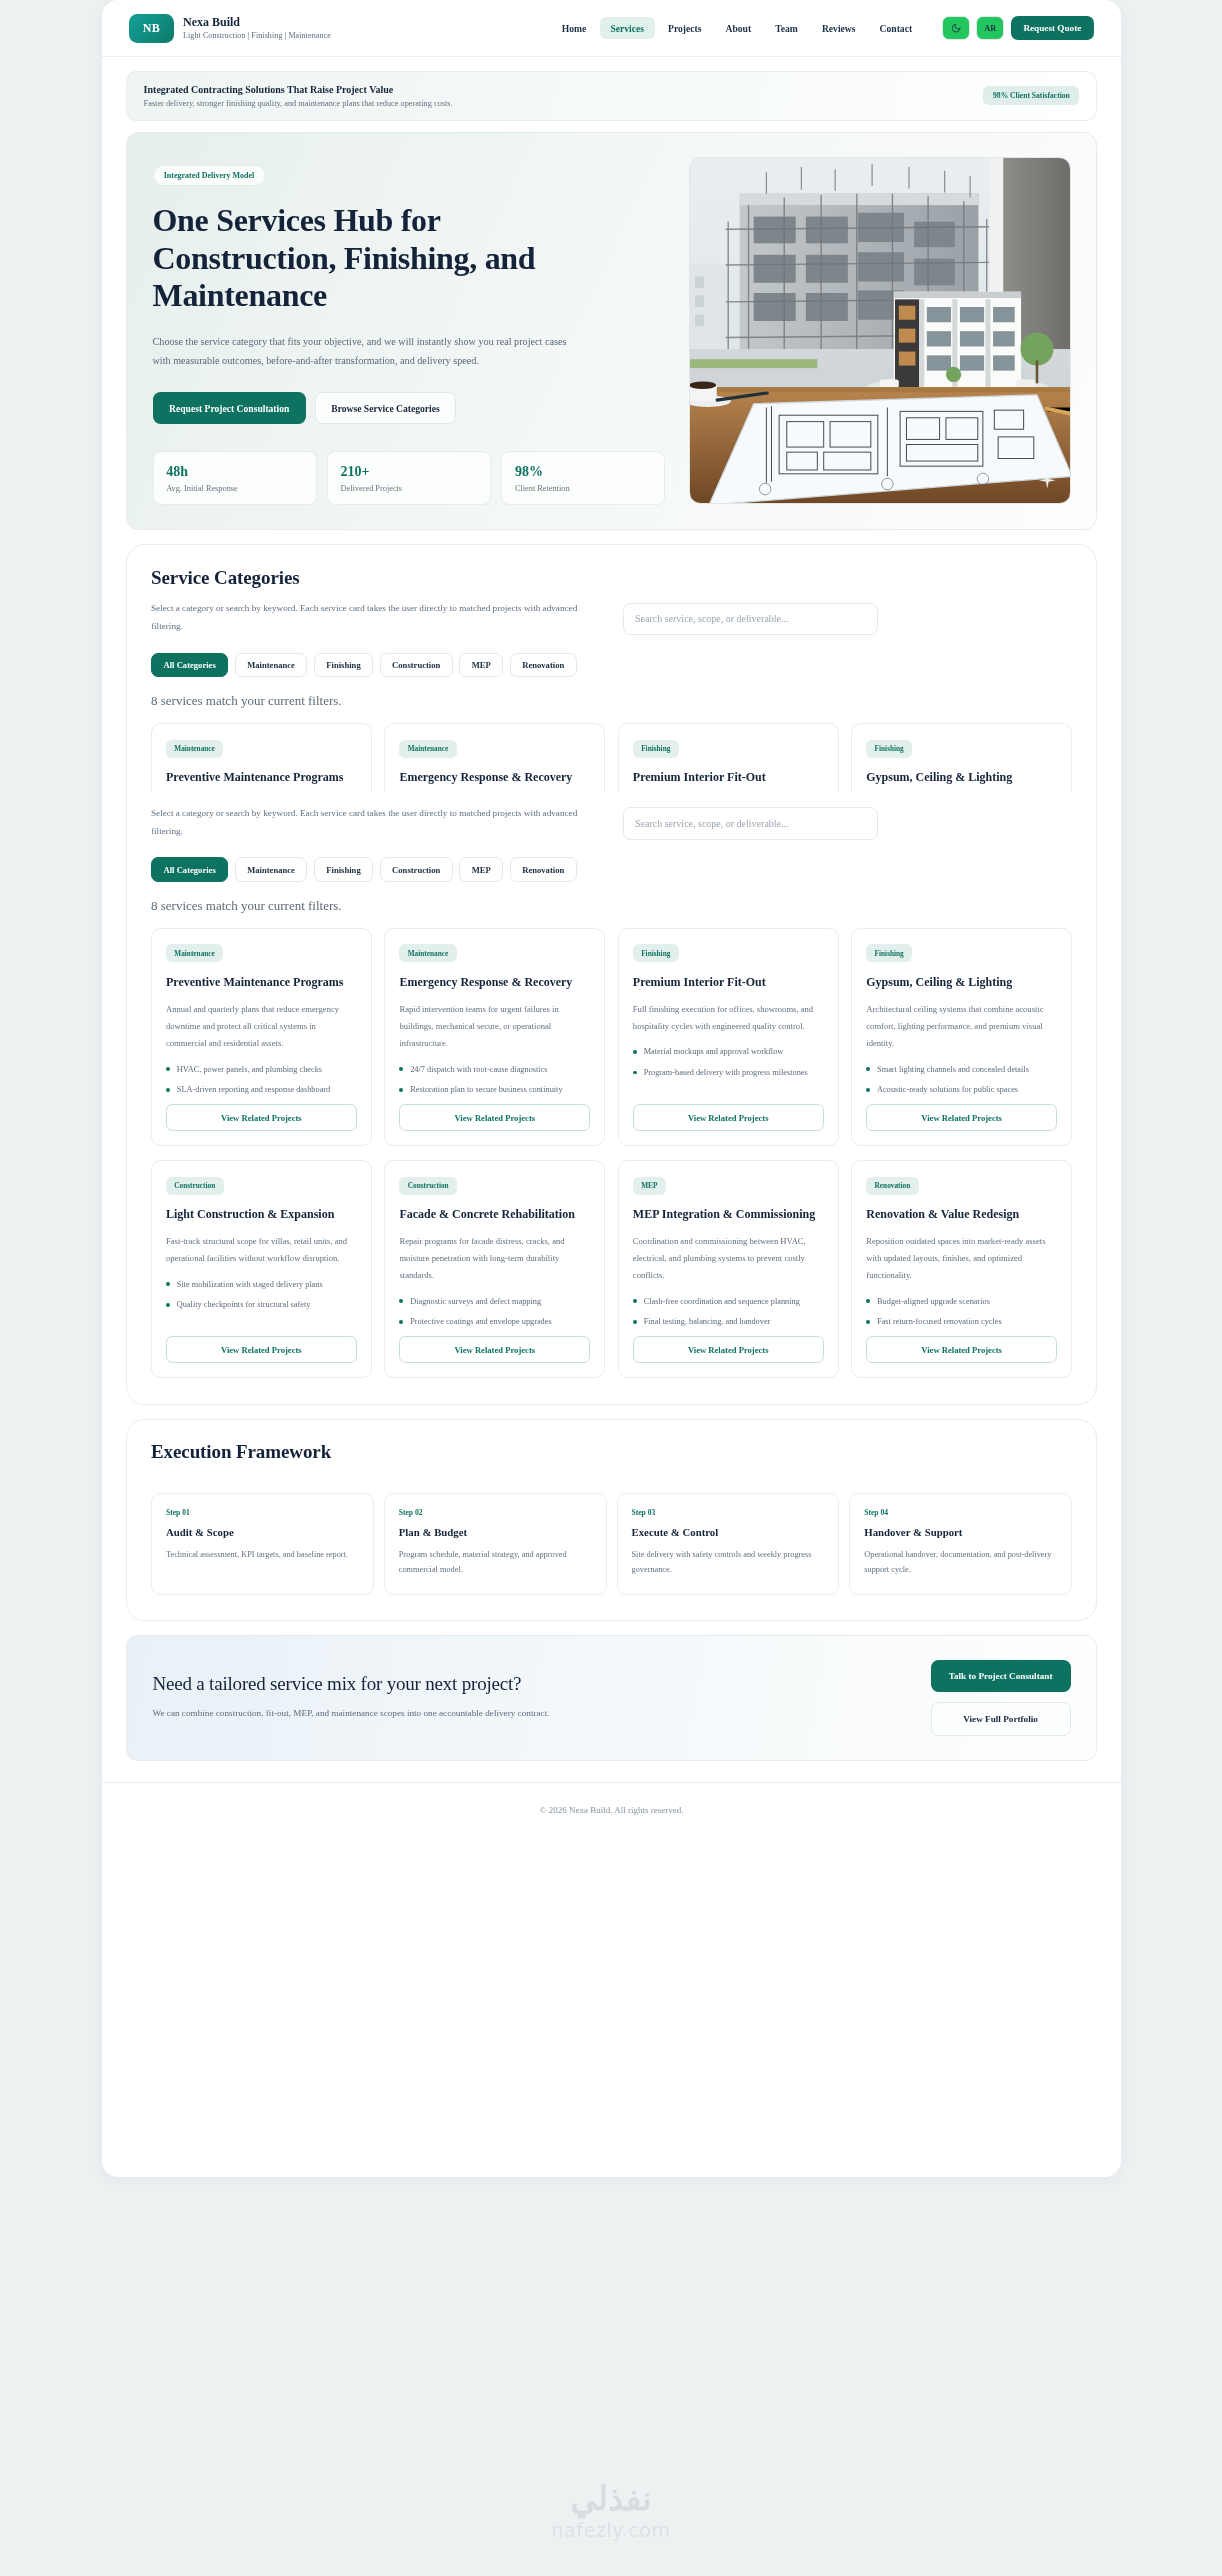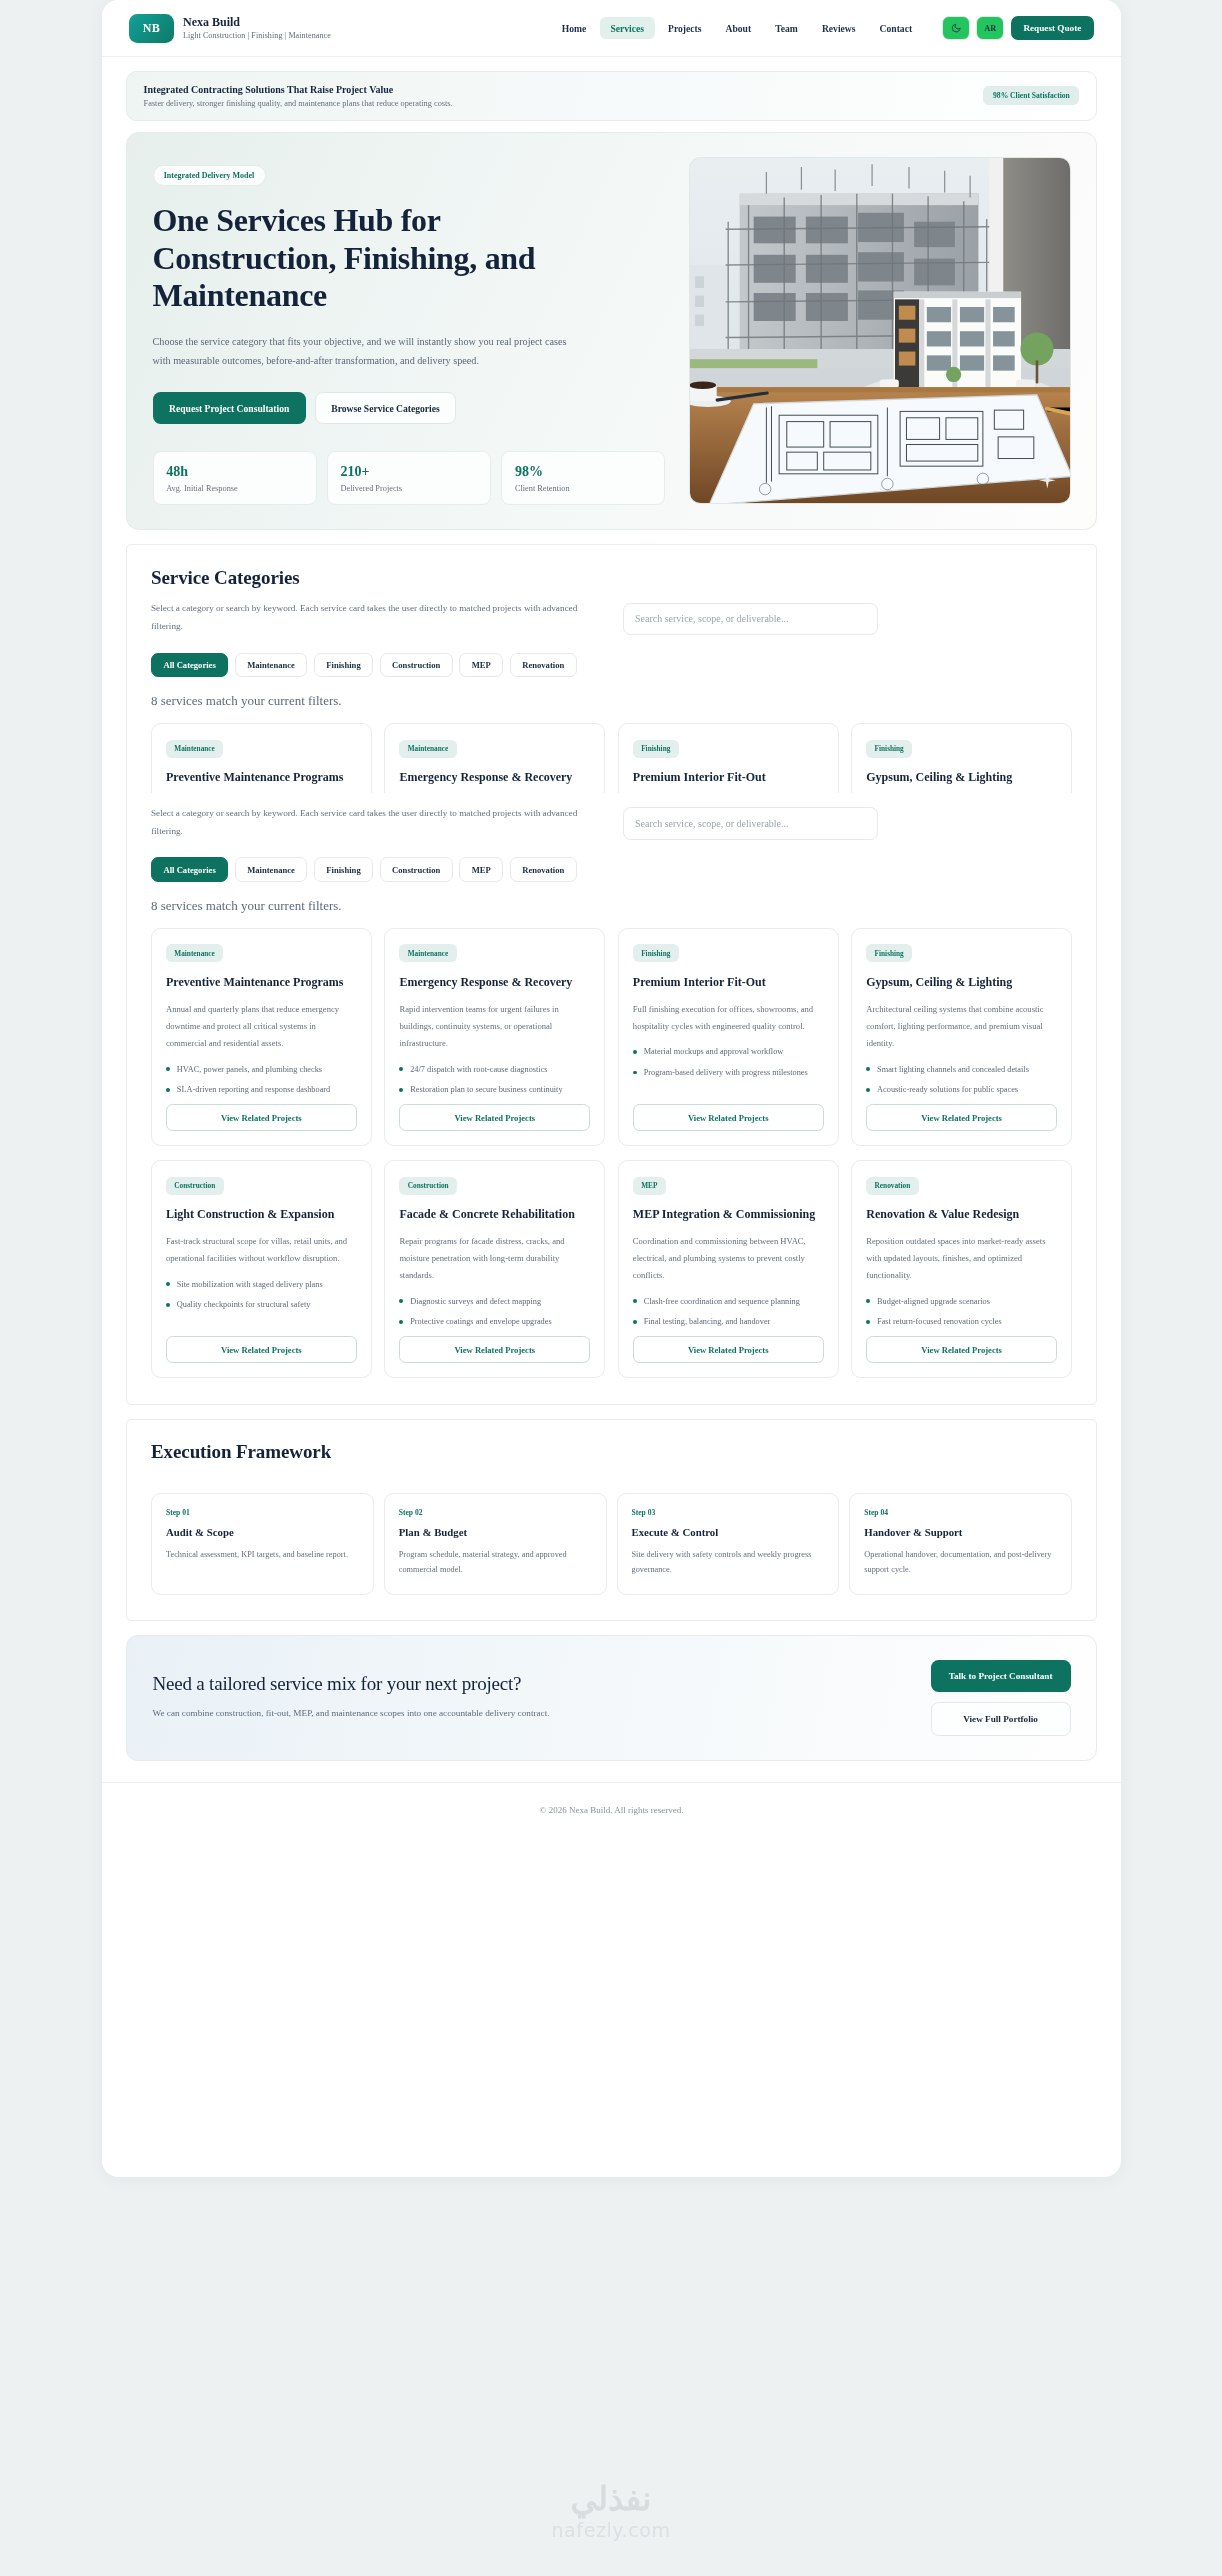--- a/index.html
+++ b/index.html
@@ -129,21 +129,21 @@
     position: relative; overflow: hidden;
     border: 0.6px solid #e2e7e6;
     background: linear-gradient(#dfe6e9, #cfd8dc);
   }
   .spark { position: absolute; right: 14px; bottom: 14px; width: 16.6px; height: 16.6px; z-index: 5; }
 
   
   .sec-wrap { padding: 14px 24px 0; }
   .sec {
     background: #fff; border: 0.6px solid #e9edee;
-    border-radius: 5px; padding: 21.6px 24px 25.5px;
+    border-radius: 19px; padding: 21.6px 24px 25.5px;
   }
   .sec h2 { font-size: 19px; color: #14233a; font-weight: bold; letter-spacing: -0.1px; }
   .filter-head { display: flex; gap: 25.5px; align-items: flex-start; margin-top: 11.5px; }
   .filter-desc { font-size: 9.2px; line-height: 1.95; color: #61707f; max-width: 446px; flex: 1; }
   .search-box {
     flex: 0 0 255px; margin-top: 2.5px;
     border: 0.6px solid #e4e9ea; border-radius: 7.6px;
     padding: 9.6px 11.5px; background: #fff;
     font-size: 10px; color: #93a0ab;
     font-family: inherit;
@@ -531,21 +531,21 @@
           <div class="card-desc">Annual and quarterly plans that reduce emergency downtime and protect all critical systems in commercial and residential assets.</div>
           <ul class="bullets">
             <li>HVAC, power panels, and plumbing checks</li>
             <li>SLA-driven reporting and response dashboard</li>
           </ul>
           <button class="card-btn">View Related Projects</button>
         </div>
         <div class="card">
           <span class="tag">Maintenance</span>
           <h3>Emergency Response &amp; Recovery</h3>
-          <div class="card-desc">Rapid intervention teams for urgent failures in buildings, continuity systems, or operational infrastructure.</div>
+          <div class="card-desc">Rapid intervention teams for urgent failures in buildings, mechanical secure, or operational infrastructure.</div>
           <ul class="bullets">
             <li>24/7 dispatch with root-cause diagnostics</li>
             <li>Restoration plan to secure business continuity</li>
           </ul>
           <button class="card-btn">View Related Projects</button>
         </div>
         <div class="card">
           <span class="tag">Finishing</span>
           <h3>Premium Interior Fit-Out</h3>
           <div class="card-desc">Full finishing execution for offices, showrooms, and hospitality cycles with engineered quality control.</div>

